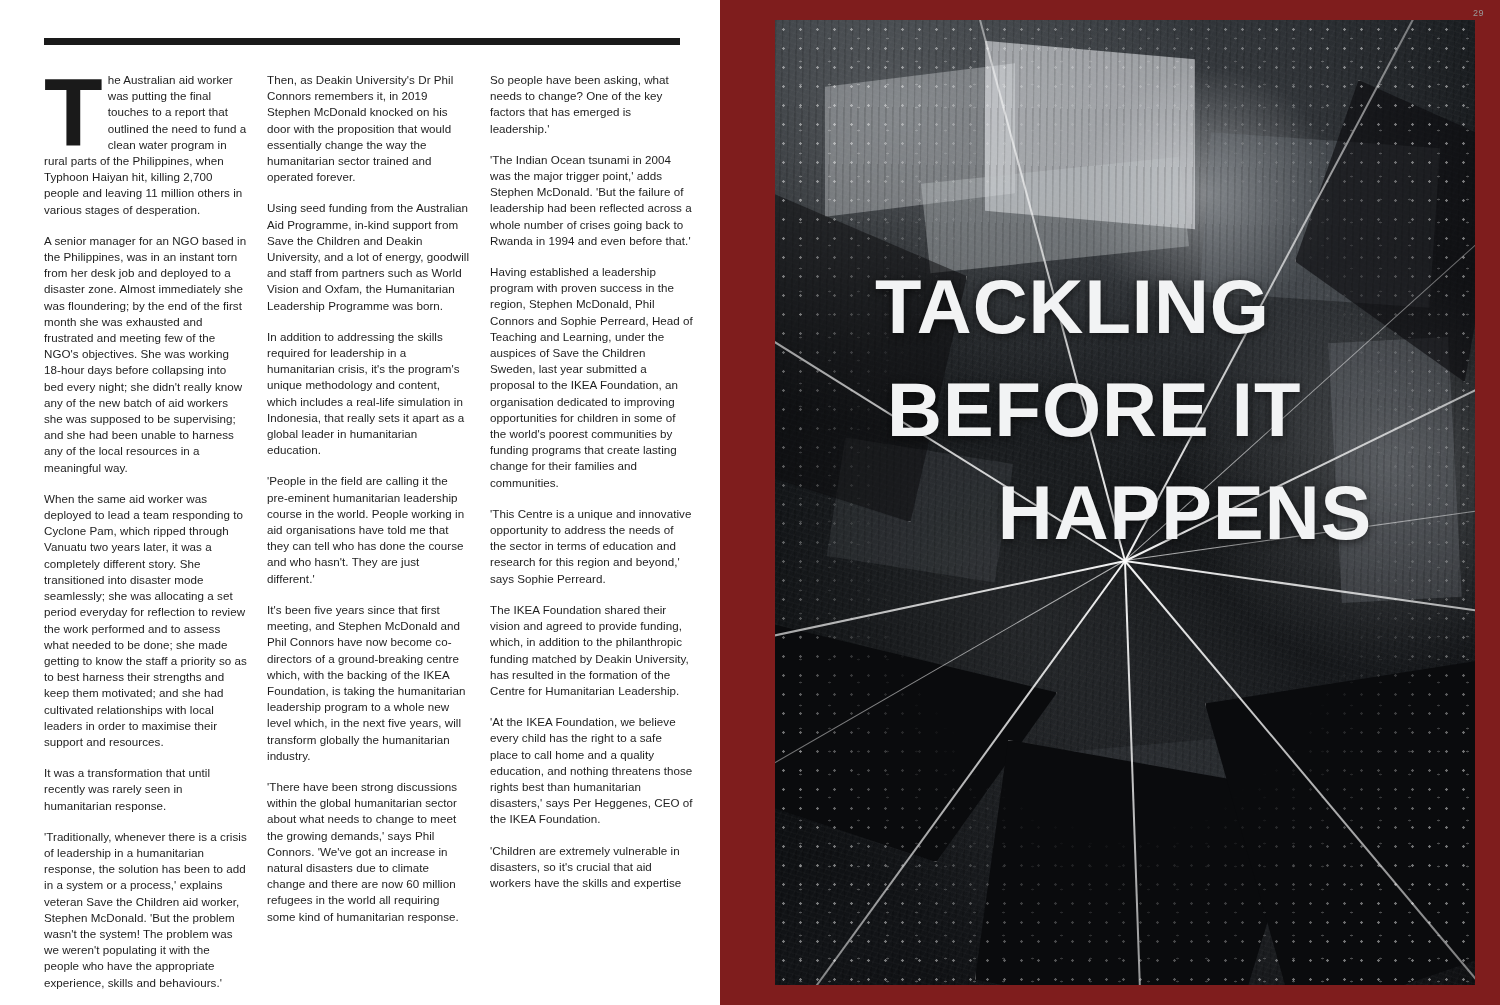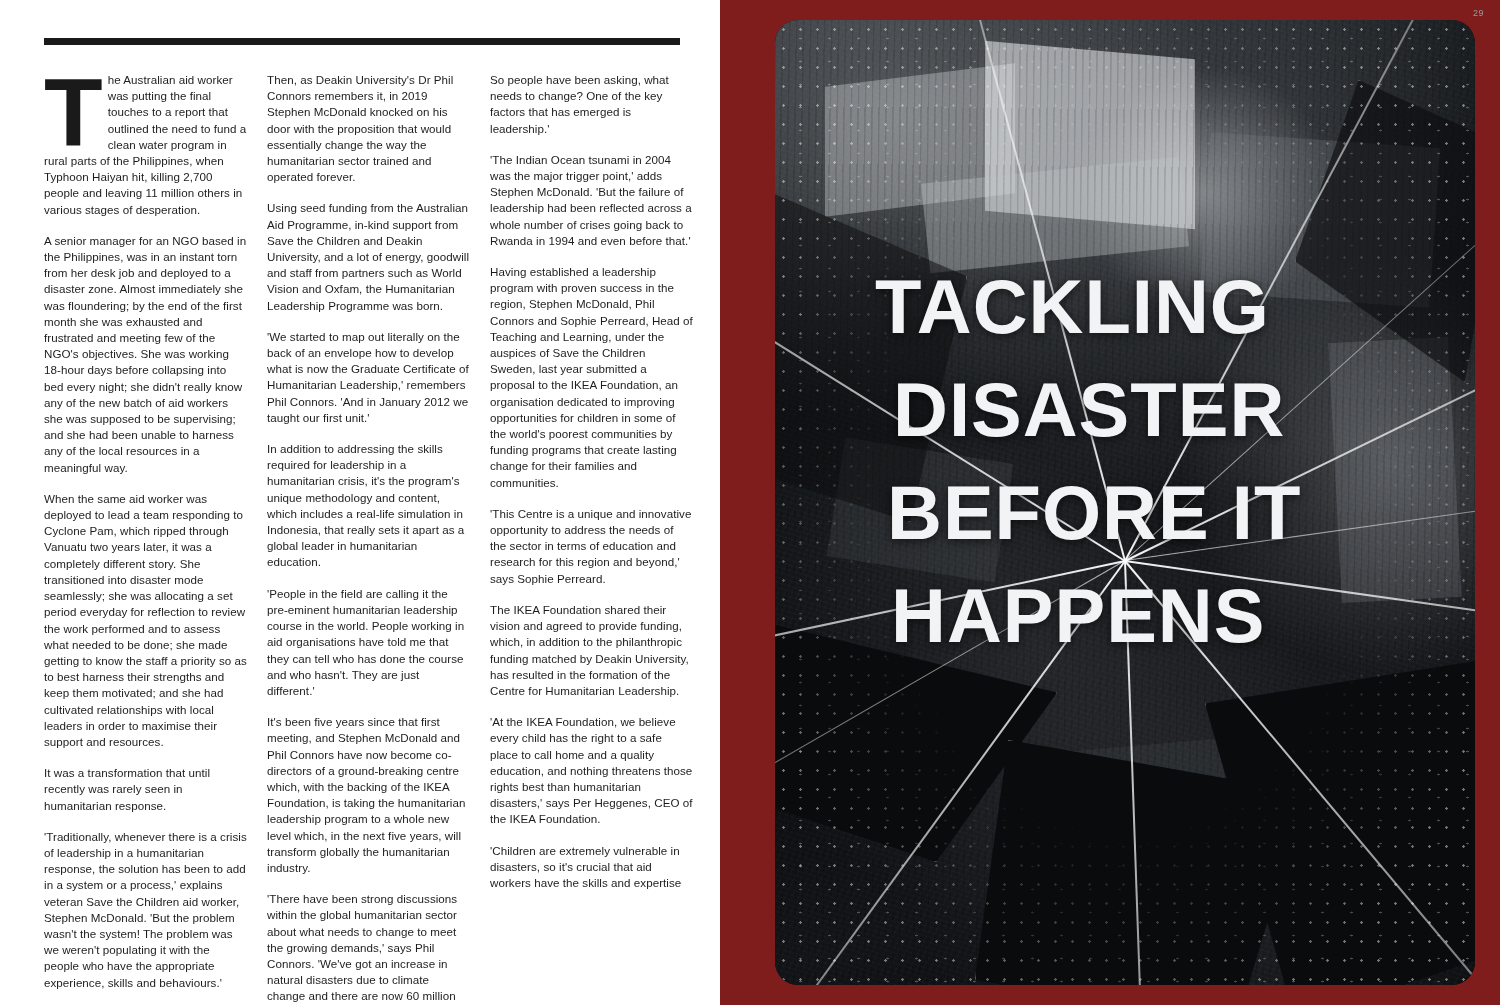--- a/index.html
+++ b/index.html
@@ -75,21 +75,20 @@
     font-size: 9px;
     color: #9a9a9a;
     letter-spacing: 0.5px;
   }
   .photo-frame {
     position: absolute;
     left: 55px; top: 20px;
     width: 700px; height: 965px;
     overflow: hidden;
     background: #0d0d0f;
-    border-radius: 23px;
   }
   
   .photo-base {
     position: absolute;
     inset: 0;
     background:
       radial-gradient(circle at 62% 18%, rgba(225,228,232,0.55) 0%, rgba(120,125,132,0.25) 14%, rgba(0,0,0,0) 34%),
       radial-gradient(circle at 18% 10%, rgba(200,205,210,0.30) 0%, rgba(0,0,0,0) 30%),
       radial-gradient(circle at 88% 46%, rgba(190,195,200,0.35) 0%, rgba(0,0,0,0) 26%),
       radial-gradient(circle at 35% 62%, rgba(150,155,160,0.18) 0%, rgba(0,0,0,0) 40%),
@@ -145,21 +144,21 @@
     font-weight: 700;
     font-size: 76px;
     line-height: 103px;
     letter-spacing: 1px;
     text-transform: uppercase;
     text-shadow: 0 2px 10px rgba(0,0,0,0.6);
   }
   .headline .ln { display: block; white-space: nowrap; }
   .headline .ln2 { margin-left: 18px; }
   .headline .ln3 { margin-left: 12px; }
-  .headline .ln4 { margin-left: 16px; }
+  .headline .ln4 { margin-left: 0px; text-align: center; }
 </style>
 </head>
 <body>
 
 <div class="page">
 
   <div class="left-half">
     <div class="rule"></div>
 
     <div class="columns">
@@ -168,21 +167,20 @@
         <p class="dropcap-para"><span class="dropcap">T</span><span>he Australian aid worker was putting the final touches to a report that outlined the need to fund a clean water program in rural parts of the Philippines, when Typhoon Haiyan hit, killing 2,700 people and leaving 11 million others in various stages of desperation.</span></p>
         <p>A senior manager for an NGO based in the Philippines, was in an instant torn from her desk job and deployed to a disaster zone. Almost immediately she was floundering; by the end of the first month she was exhausted and frustrated and meeting few of the NGO's objectives. She was working 18-hour days before collapsing into bed every night; she didn't really know any of the new batch of aid workers she was supposed to be supervising; and she had been unable to harness any of the local resources in a meaningful way.</p>
         <p>When the same aid worker was deployed to lead a team responding to Cyclone Pam, which ripped through Vanuatu two years later, it was a completely different story. She transitioned into disaster mode seamlessly; she was allocating a set period everyday for reflection to review the work performed and to assess what needed to be done; she made getting to know the staff a priority so as to best harness their strengths and keep them motivated; and she had cultivated relationships with local leaders in order to maximise their support and resources.</p>
         <p>It was a transformation that until recently was rarely seen in humanitarian response.</p>
         <p>'Traditionally, whenever there is a crisis of leadership in a humanitarian response, the solution has been to add in a system or a process,' explains veteran Save the Children aid worker, Stephen McDonald. 'But the problem wasn't the system! The problem was we weren't populating it with the people who have the appropriate experience, skills and behaviours.'</p>
       </div>
 
       <div class="col">
         <p>Then, as Deakin University's Dr Phil Connors remembers it, in 2019 Stephen McDonald knocked on his door with the proposition that would essentially change the way the humanitarian sector trained and operated forever.</p>
         <p>Using seed funding from the Australian Aid Programme, in-kind support from Save the Children and Deakin University, and a lot of energy, goodwill and staff from partners such as World Vision and Oxfam, the Humanitarian Leadership Programme was born.</p>
-        <p>'We started to map out literally on the back of an envelope how to develop what is now the Graduate Certificate of Humanitarian Leadership,' remembers Phil Connors. 'And in January 2012 we taught our first unit.'</p>
         <p>In addition to addressing the skills required for leadership in a humanitarian crisis, it's the program's unique methodology and content, which includes a real-life simulation in Indonesia, that really sets it apart as a global leader in humanitarian education.</p>
         <p>'People in the field are calling it the pre-eminent humanitarian leadership course in the world. People working in aid organisations have told me that they can tell who has done the course and who hasn't. They are just different.'</p>
         <p>It's been five years since that first meeting, and Stephen McDonald and Phil Connors have now become co-directors of a ground-breaking centre which, with the backing of the IKEA Foundation, is taking the humanitarian leadership program to a whole new level which, in the next five years, will transform globally the humanitarian industry.</p>
         <p>'There have been strong discussions within the global humanitarian sector about what needs to change to meet the growing demands,' says Phil Connors. 'We've got an increase in natural disasters due to climate change and there are now 60 million refugees in the world all requiring some kind of humanitarian response.</p>
       </div>
 
       <div class="col">
         <p>So people have been asking, what needs to change? One of the key factors that has emerged is leadership.'</p>
         <p>'The Indian Ocean tsunami in 2004 was the major trigger point,' adds Stephen McDonald. 'But the failure of leadership had been reflected across a whole number of crises going back to Rwanda in 1994 and even before that.'</p>
         <p>Having established a leadership program with proven success in the region, Stephen McDonald, Phil Connors and Sophie Perreard, Head of Teaching and Learning, under the auspices of Save the Children Sweden, last year submitted a proposal to the IKEA Foundation, an organisation dedicated to improving opportunities for children in some of the world's poorest communities by funding programs that create lasting change for their families and communities.</p>
@@ -227,20 +225,19 @@
       <div class="crack" style="transform: rotate(88deg);"></div>
       <div class="crack" style="transform: rotate(50deg);"></div>
       <div class="crack" style="transform: rotate(-8deg); height:1px; opacity:.7;"></div>
       <div class="crack" style="transform: rotate(-42deg); height:1px; opacity:.7;"></div>
       <div class="crack" style="transform: rotate(150deg); height:1px; opacity:.7;"></div>
 
       <div class="speckle"></div>
 
       <div class="headline">
         <span class="ln ln1">TACKLING</span>
-        <span class="ln ln2">DISASTER</span>
         <span class="ln ln3">BEFORE IT</span>
         <span class="ln ln4">HAPPENS</span>
       </div>
     </div>
   </div>
 
 </div>
 
 </body></html>

